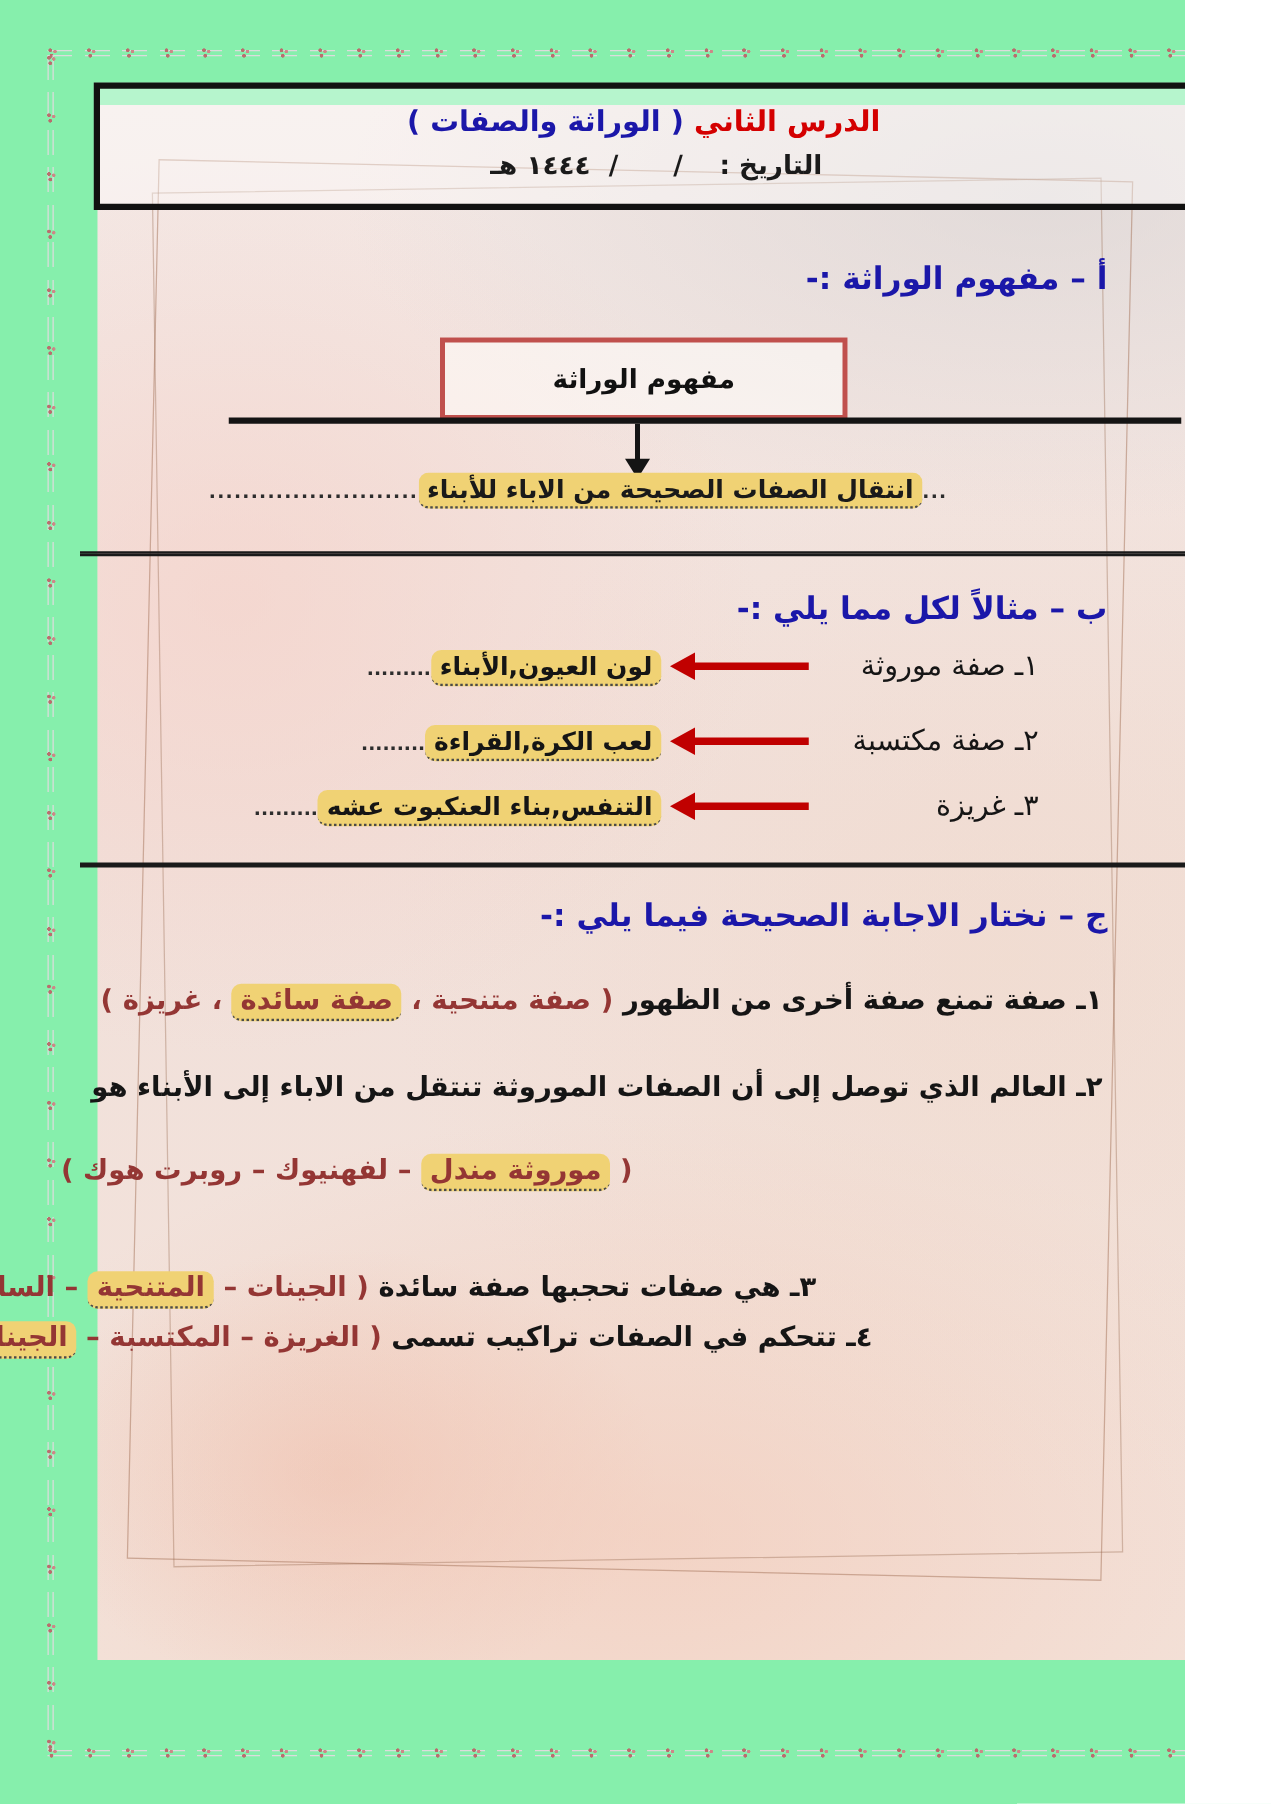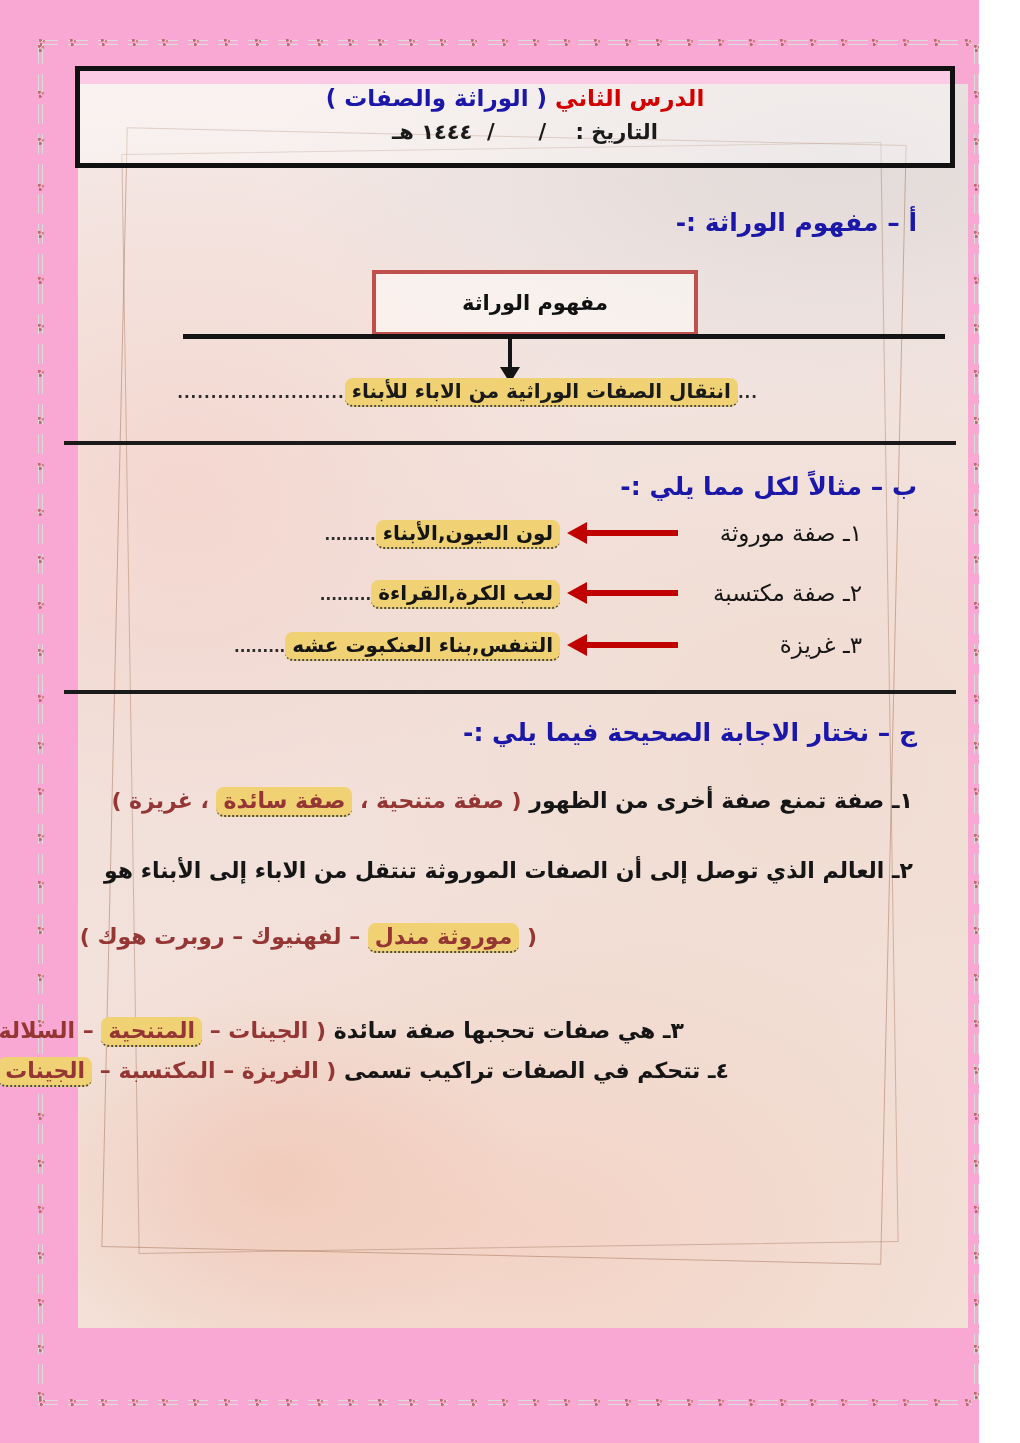--- a/index.html
+++ b/index.html
@@ -1,17 +1,17 @@
 <!DOCTYPE html>
 <html lang="ar"><head>
 <meta charset="utf-8">
 <style>
   html,body{margin:0;padding:0;background:#fff;}
-  .page{position:relative;width:948px;height:1443px;background:#f9a8d4;overflow:hidden;
-        font-family:"DejaVu Sans",sans-serif;color:#1a1a1a;padding-left:31px;}
+  .page{position:relative;width:948px;height:1443px;background:#86efac;overflow:hidden;
+        font-family:"DejaVu Sans",sans-serif;color:#1a1a1a;}
 
   
   .edge-h{position:absolute;display:flex;justify-content:space-between;align-items:center;height:9px;
     background-image:repeating-linear-gradient(90deg,#dcdcdc 0 20px,transparent 20px 30px),
                      repeating-linear-gradient(90deg,#dcdcdc 0 20px,transparent 20px 30px);
     background-size:100% 1px,100% 1px;background-position:0 2px,0 6px;background-repeat:no-repeat,no-repeat;}
   .edge-v{position:absolute;display:flex;flex-direction:column;justify-content:space-between;align-items:center;width:9px;
     background-image:repeating-linear-gradient(180deg,#dcdcdc 0 20px,transparent 20px 30px),
                      repeating-linear-gradient(180deg,#dcdcdc 0 20px,transparent 20px 30px);
     background-size:1px 100%,1px 100%;background-position:2px 0,6px 0;background-repeat:no-repeat,no-repeat;}
@@ -48,21 +48,21 @@
   .abs{position:absolute;direction:rtl;white-space:nowrap;}
   .h-blue{color:#1b17a9;font-size:25px;font-weight:bold;}
   .qline{font-size:22px;font-weight:bold;color:#151515;}
   .maroon{color:#943634;margin-top:48px;}
   .hl{background:#f0d274;border-radius:8px;padding:1px 7px 2px;border-bottom:2px dotted #4a4a4a;}
   .dots{color:#2c2c2c;font-size:15px;letter-spacing:1px;font-weight:bold;}
 
   
   .concept-box{position:absolute;left:352px;top:270px;width:318px;height:58px;border:4px solid #c0504d;
     background:rgba(255,253,250,0.55);display:flex;align-items:center;justify-content:center;
-    font-size:21px;font-weight:bold;color:#111;margin-left:20px;}
+    font-size:21px;font-weight:bold;color:#111;}
   .hline{position:absolute;left:183px;top:334px;width:762px;height:5px;background:#141414;}
   .v-shaft{position:absolute;left:508px;top:339px;width:4px;height:30px;background:#141414;}
   .v-head{position:absolute;left:500px;top:367px;width:0;height:0;
     border-left:10px solid transparent;border-right:10px solid transparent;border-top:16px solid #141414;}
   .answer-a{left:110px;top:378px;width:648px;display:flex;align-items:baseline;font-size:20px;font-weight:bold;}
 
   
   .sep{position:absolute;left:64px;width:892px;height:4px;border-top:2px solid #1a1a1a;border-bottom:2px solid #1a1a1a;box-sizing:border-box;}
 
   
@@ -226,21 +226,21 @@
 
   <div class="abs h-blue" style="right:62px;top:208px;">أ – مفهوم الوراثة :-</div>
   <div class="concept-box">
     <span>مفهوم الوراثة</span>
   </div>
   <div class="hline"></div>
   <div class="v-shaft"></div>
   <div class="v-head"></div>
   <div class="abs answer-a">
     <span class="dots">...</span>
-    <span class="hl">انتقال الصفات الوراثية من الاباء للأبناء</span>
+    <span class="hl">انتقال الصفات الصحيحة من الاباء للأبناء</span>
     <span class="dots">.........................</span>
   </div>
 
   <div class="sep" style="top:441px;"></div>
 
   <div class="abs h-blue" style="right:62px;top:472px;">ب – مثالاً لكل مما يلي :-</div>
 
   <div class="b-row" style="top:520px;">
     <span class="b-label">١ـ صفة موروثة</span>
     <span class="arrow"></span>

